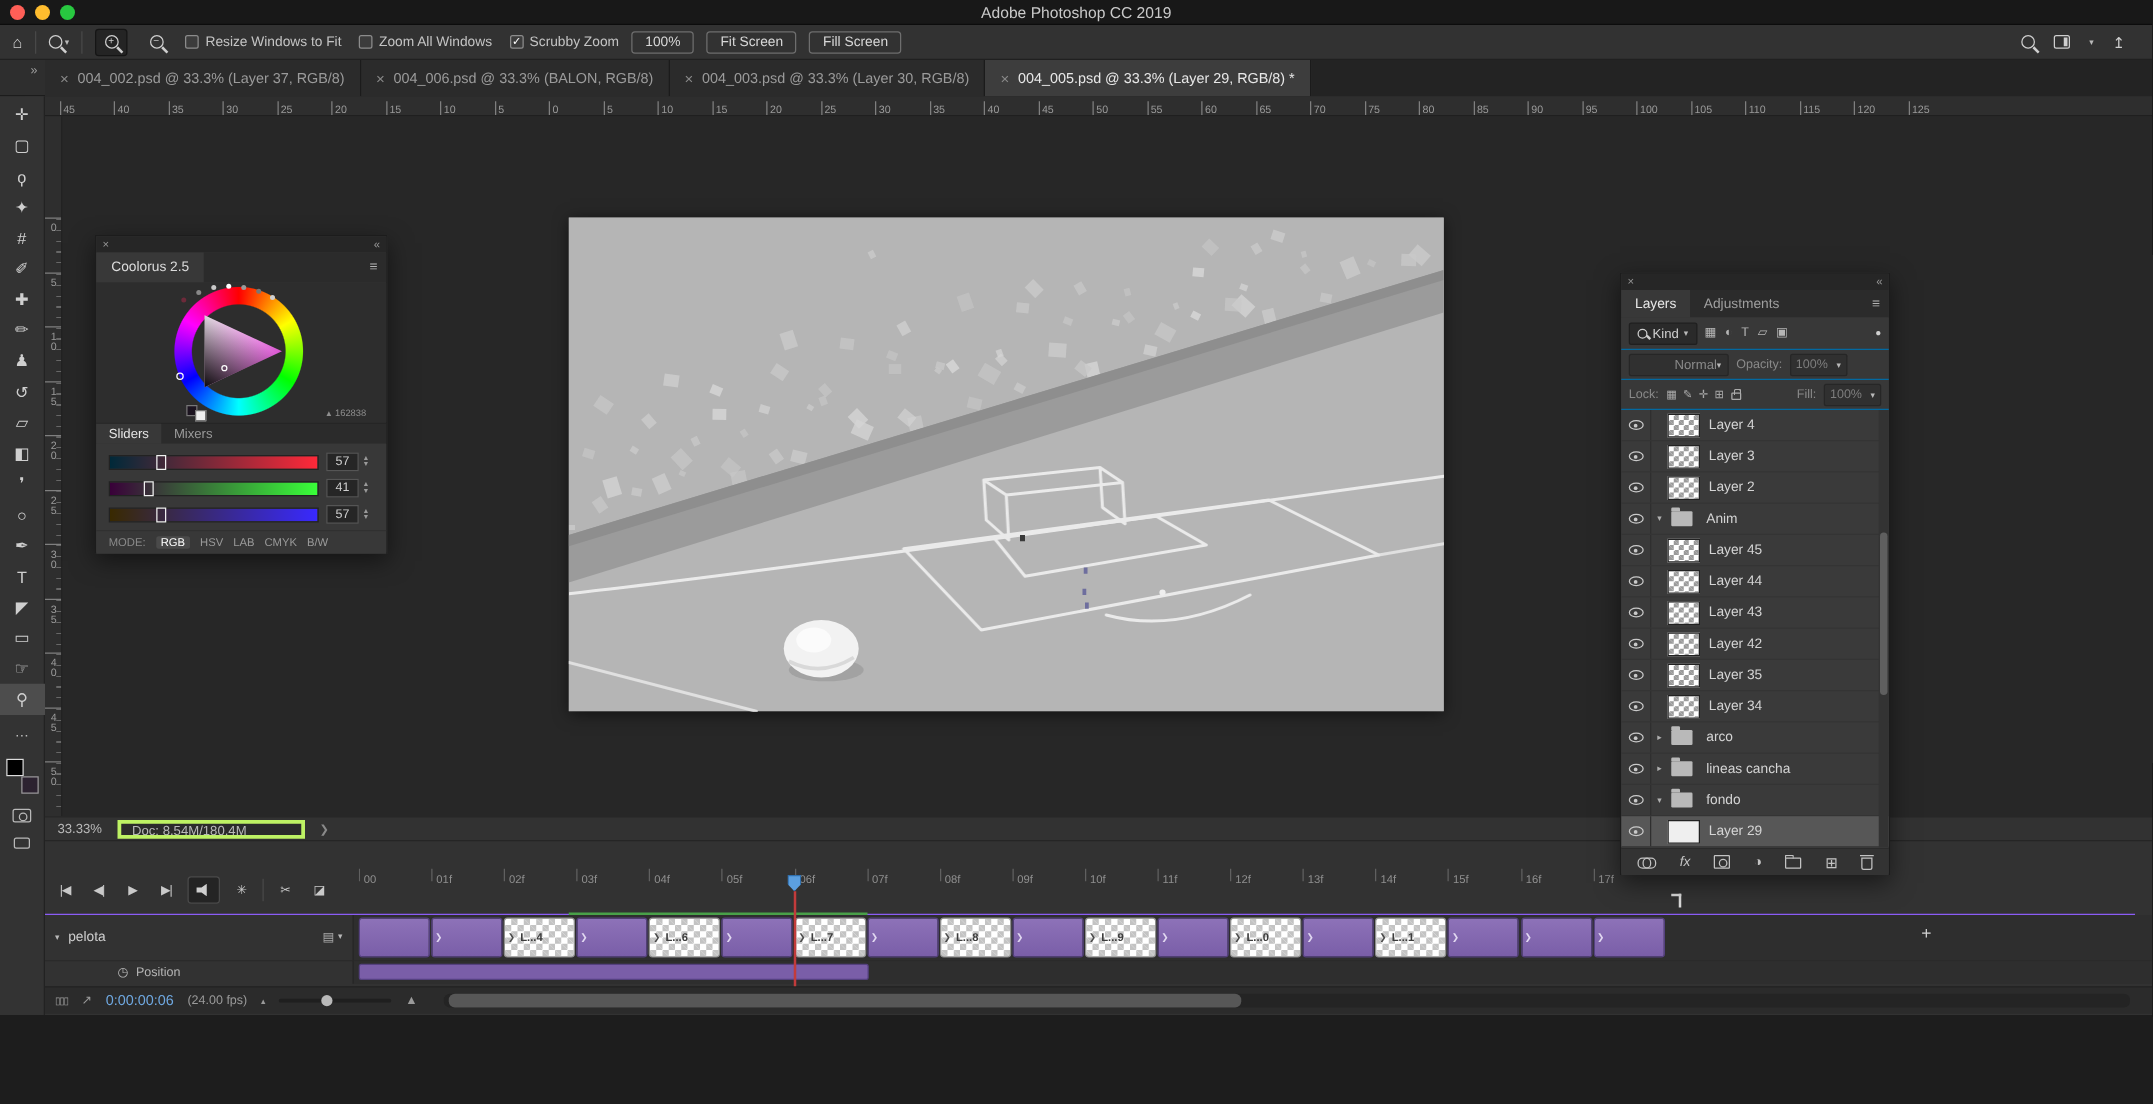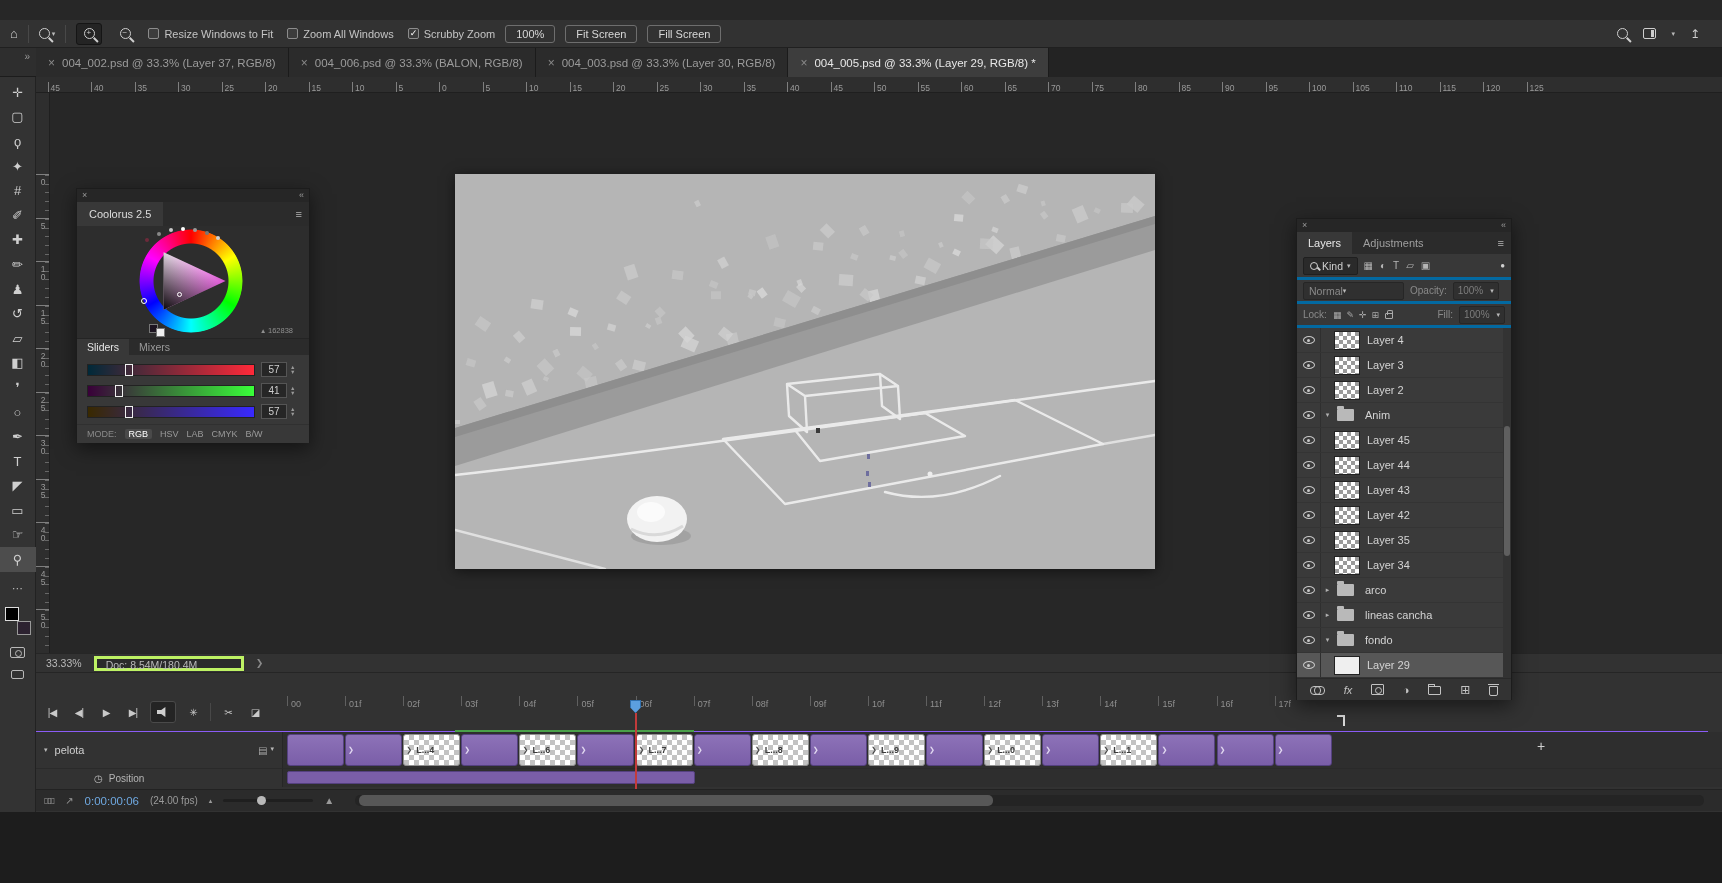--- a/index.html
+++ b/index.html
@@ -110,28 +110,28 @@
   .moderow{height:19px;background:#383838;display:flex;align-items:center;padding:0 10px;gap:8px;font-size:9px;color:#8a8a8a;border-top:1px solid #303030}
   .modebtn{color:#9a9a9a}
   .modebtn.active{color:#fff;background:#4a4a4a;padding:0 4px;border-radius:2px}
 
   
   .layerspanel{left:1296px;top:218px;width:216px;height:482px}
   .ltabs{height:22px;background:#2b2b2b;display:flex;font-size:11px}
   .ltab{padding:0 11px;line-height:22px;color:#9f9f9f}
   .ltab.active{background:#383838;color:#e8e8e8}
   .lmenu{margin-left:auto;padding-right:7px;line-height:22px;color:#b5b5b5}
-  .filterrow,.blendrow,.lockrow{display:flex;align-items:center;gap:6px;padding:0 6px;background:#383838;border-bottom:3px solid #0369a1}
+  .filterrow,.blendrow,.lockrow{display:flex;align-items:center;gap:6px;padding:0 6px;background:#383838;border-bottom:1px solid #0369a1}
   .filterrow{height:26px}.blendrow{height:24px}.lockrow{height:24px}
   .kindbox{display:flex;align-items:center;gap:4px;background:#2a2a2a;border:1px solid #1f1f1f;height:18px;padding:0 6px;font-size:10.5px;color:#cfcfcf;border-radius:2px}
   .mag.sm{width:8px;height:8px;border-width:1px}
   .mag.sm::after{width:4px;right:-4px;bottom:-1px}
   .ficons{display:flex;gap:7px;font-size:10px;color:#b5b5b5;align-items:center}
   .fdot{margin-left:auto;color:#d0d0d0;font-size:8px}
-  .blendbox{width:101px;display:flex;justify-content:flex-start;align-items:center;background:#303030;border:1px solid #262626;height:18px;padding:0 5px;font-size:10.5px;color:#8a8a8a;border-radius:2px}
+  .blendbox{width:80px;display:flex;justify-content:flex-end;align-items:center;background:#303030;border:1px solid #262626;height:18px;padding:0 5px;font-size:10.5px;color:#8a8a8a;border-radius:2px}
   .dimlabel{font-size:10px;color:#8a8a8a}
   .obox{width:46px;display:flex;justify-content:space-between;align-items:center;background:#303030;border:1px solid #262626;height:18px;padding:0 4px;font-size:10px;color:#7d7d7d;border-radius:2px}
   .lockics{display:flex;gap:5px;font-size:9px;color:#a8a8a8;align-items:center}
   .padlock{width:8px;height:6px;border:1px solid #ababab;border-radius:1px;position:relative;margin-top:3px}
   .padlock::before{content:'';position:absolute;left:1px;top:-4px;width:4px;height:4px;border:1px solid #ababab;border-bottom:none;border-radius:2px 2px 0 0}
   .layerlist{position:relative;height:350px;background:#3a3a3a;overflow:hidden}
   .lscrolltrack{position:absolute;right:0;top:0;bottom:0;width:8px;background:#333}
   .lscroll{position:absolute;right:1px;top:98px;width:6px;height:130px;background:#5f5f5f;border-radius:3px}
   .lrow{height:25px;display:flex;align-items:center;border-bottom:1px solid #343434}
   .lrow.selected{background:#575757}
@@ -196,20 +196,28 @@
   .zsm{font-size:7px}.zlg{font-size:10px}
   .hscroll{flex:1;height:11px;background:#242424;border-radius:5px;margin:0 10px;position:relative}
   .hthumb{position:absolute;left:4px;top:0;width:47%;height:11px;background:#575757;border-radius:5px}
   .void{position:absolute;left:0;top:812px;right:0;bottom:0;background:#1d1d1d}
 </style>
 </head>
 <body>
 
 <div id="app">
 
+  <header class="menubar">
+    <div class="lights">
+      <span class="light red"></span>
+      <span class="light yellow"></span>
+      <span class="light green"></span>
+    </div>
+    <div class="mb-title">Adobe Photoshop CC 2019</div>
+  </header>
 
   <div class="optionsbar">
     <span class="glyphbtn">
         <span>⌂</span>
       </span>
     <span class="vsep"></span>
     <span class="glyphbtn">
         <span class="mag"></span>
         <span class="caret">▾</span>
       </span>

